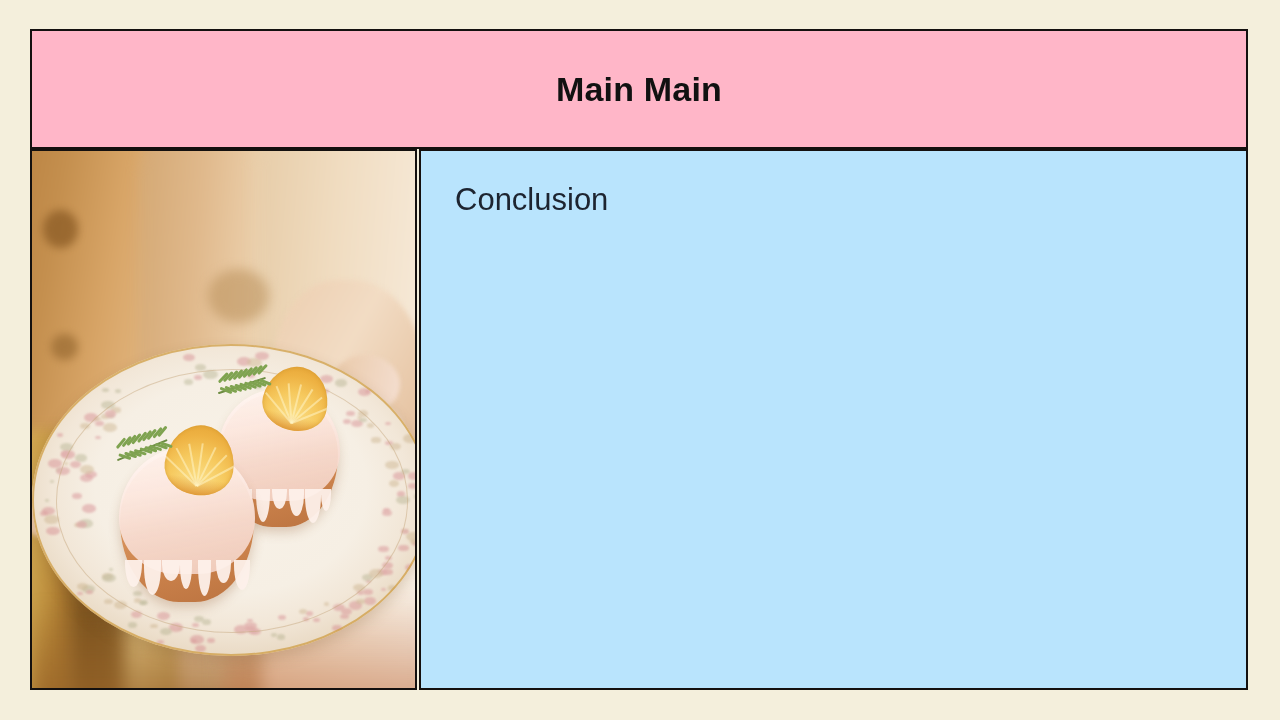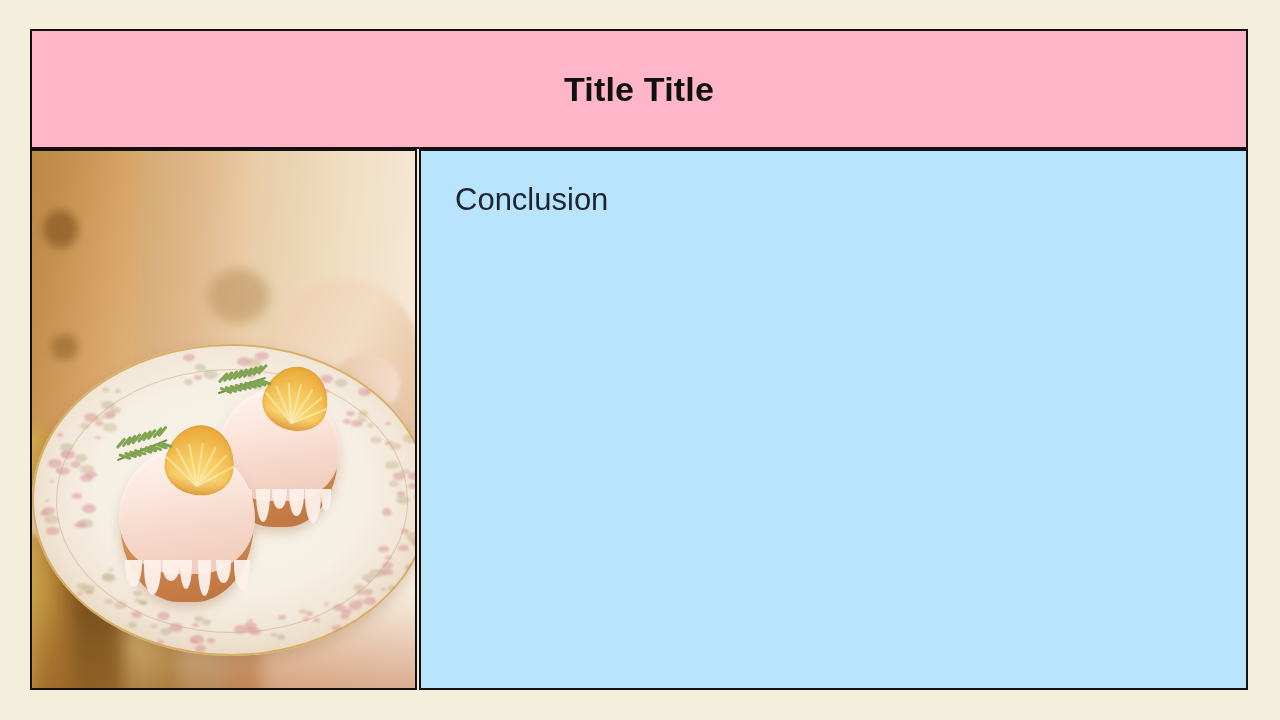--- a/index.html
+++ b/index.html
@@ -395,21 +395,21 @@
     line-height: 1.25;
     white-space: pre-wrap;
   }
 </style>
 </head>
 <body>
 
 <div id="slide-root">
 
   <div id="title-bar">
-    <div id="title-text">Title Title</div>
+    <div id="title-text">Main Main</div>
   </div>
 
   <div id="image-panel">
     <div id="photo">
 
       <div class="ph-bg"></div>
       <div class="ph-arm-left"></div>
       <div class="ph-arm-mid"></div>
       <div class="ph-arm-right"></div>
       <div class="ph-knot-a"></div>

